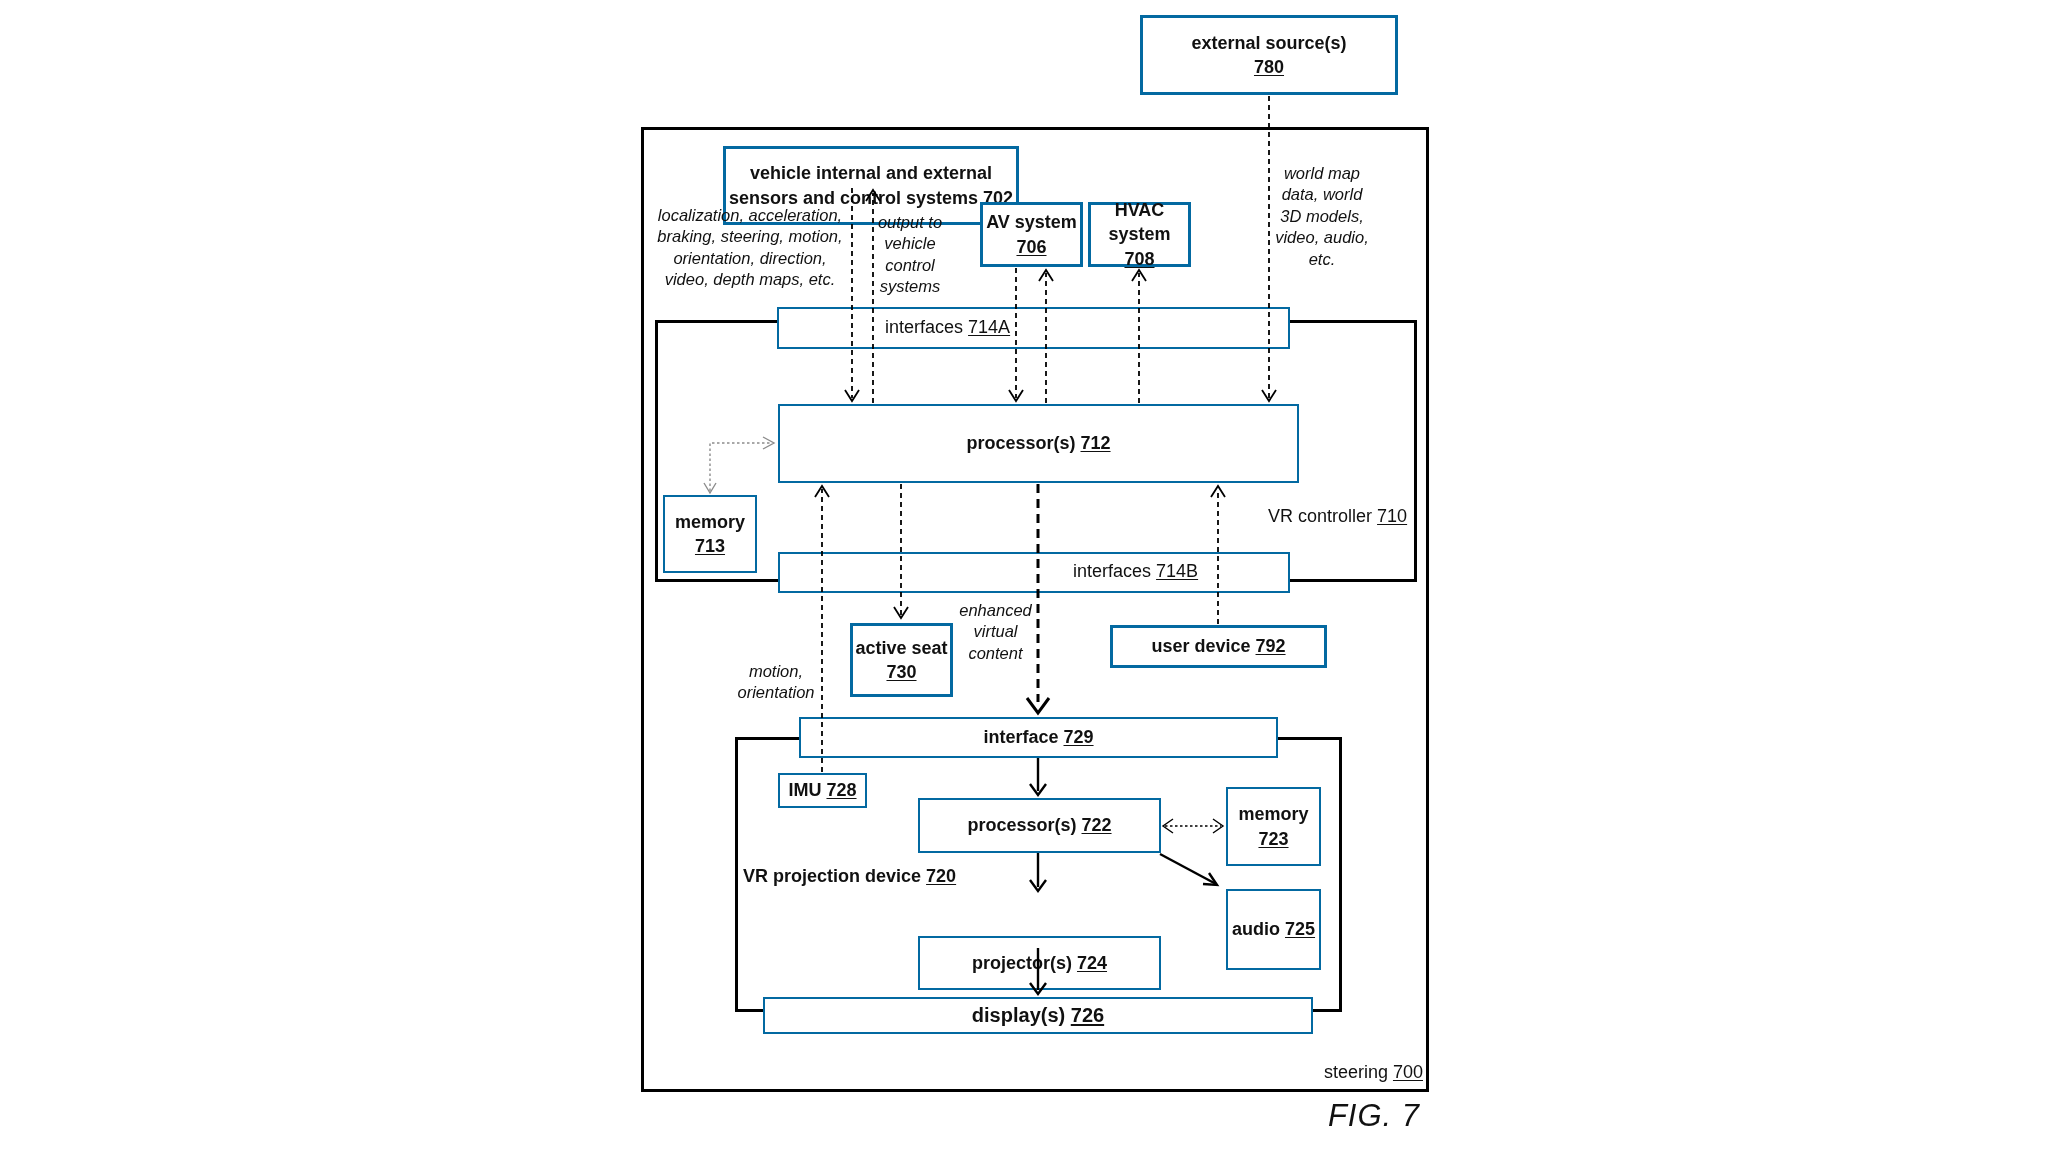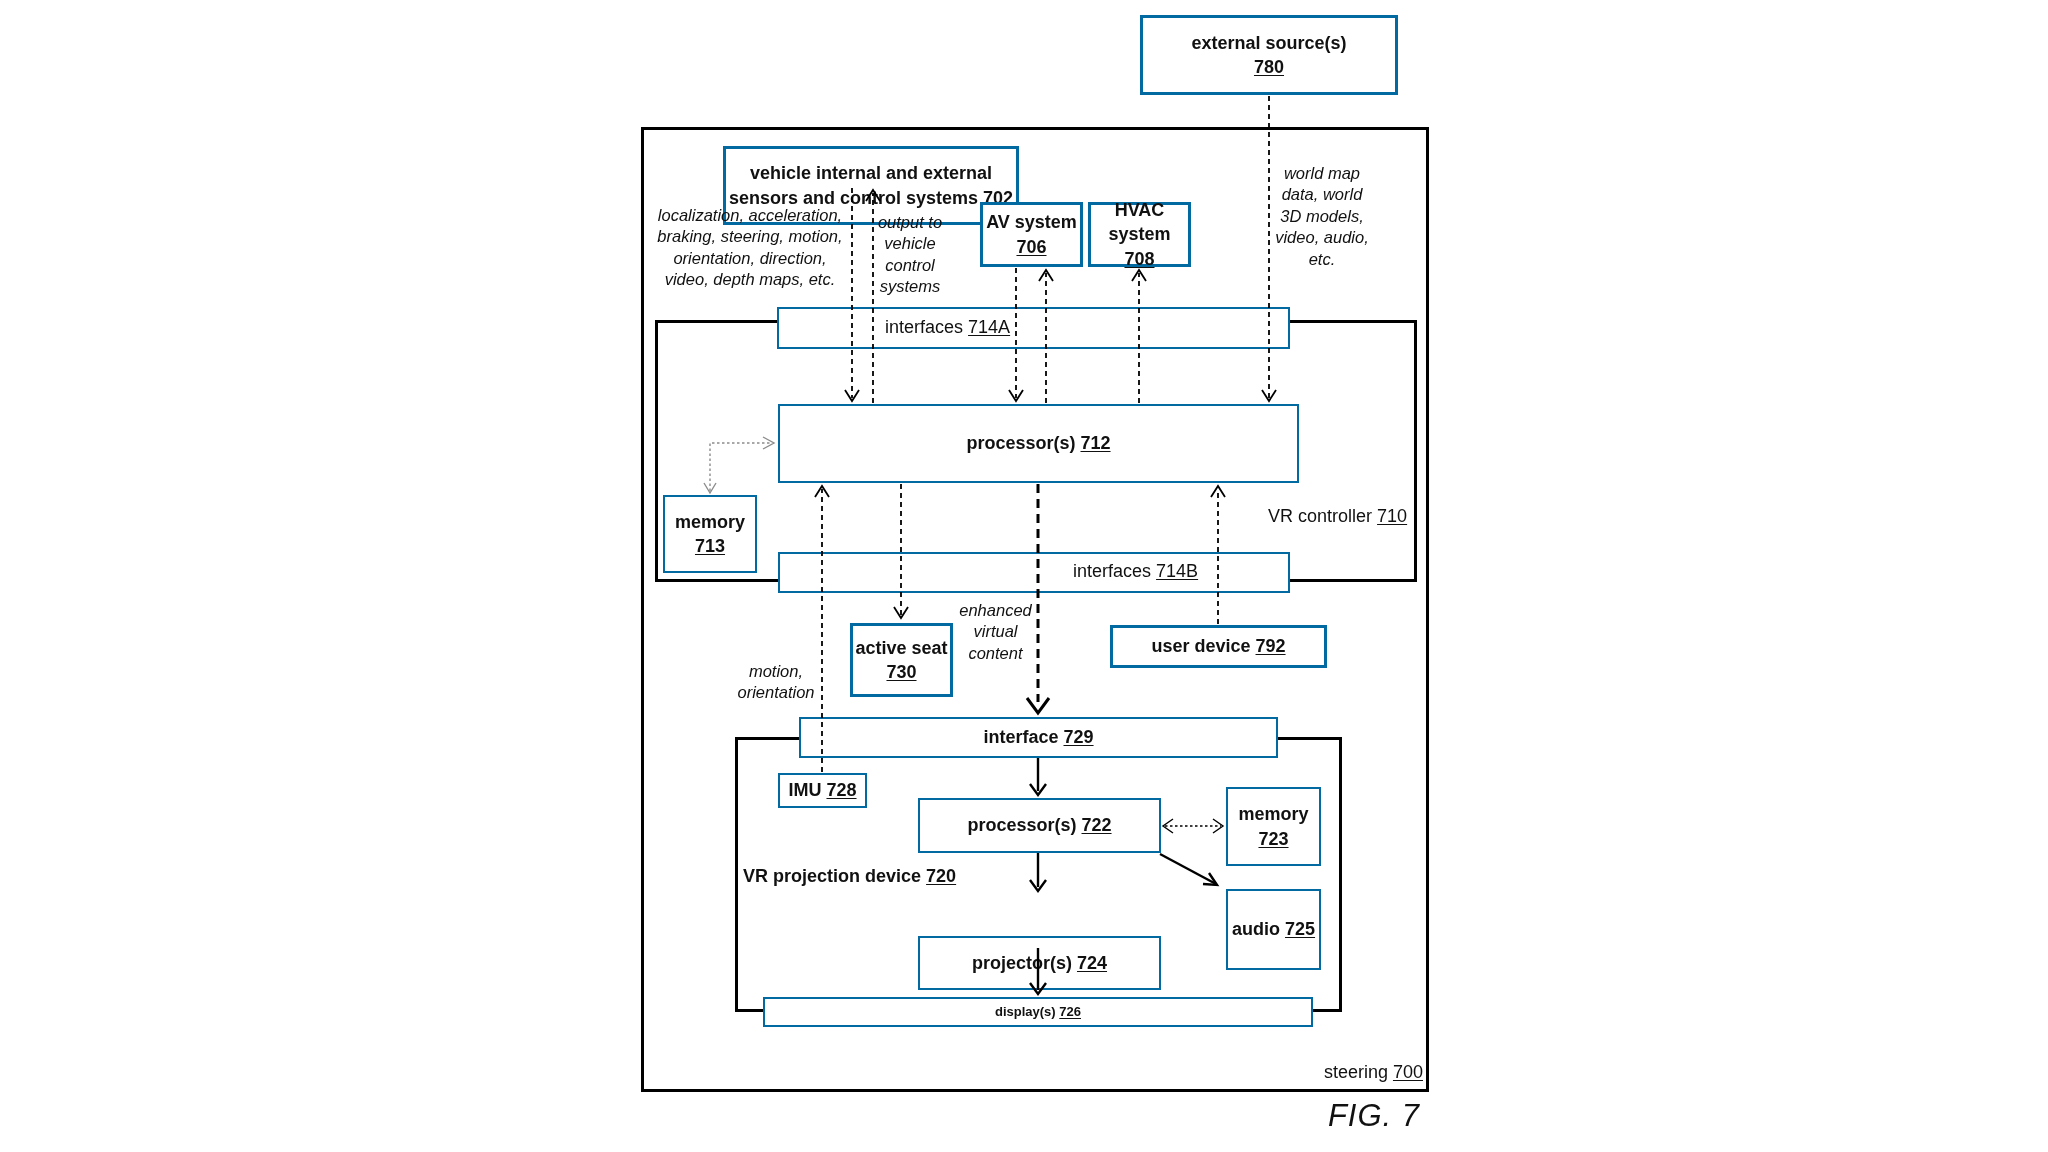--- a/index.html
+++ b/index.html
@@ -139,21 +139,21 @@
   </div>
 
   <div class="box" style="left:918px;top:936px;width:243px;height:54px;">
     <div><span>projector(s)</span> <span class="ref">724</span></div>
   </div>
 
   <div class="box" style="left:1226px;top:889px;width:95px;height:81px;">
     <div><span>audio</span> <span class="ref">725</span></div>
   </div>
 
-  <div class="box" style="left:763px;top:997px;width:550px;height:30px;font-size:13px;">
+  <div class="box" style="left:763px;top:997px;width:550px;height:37px;font-size:20px;">
     <div><span>display(s)</span> <span class="ref">726</span></div>
   </div>
 
   <div class="floatlabel" style="left:1268px;top:506px;"><span>VR controller</span> <span class="ref">710</span></div>
   <div class="floatlabel" style="left:743px;top:866px;font-weight:bold;"><span>VR projection device</span> <span class="ref">720</span></div>
   <div class="floatlabel" style="left:1300px;top:1062px;width:123px;text-align:right;"><span>steering</span> <span class="ref">700</span></div>
 
   <div class="note" style="left:650px;top:205px;width:200px;">localization, acceleration, braking, steering, motion, orientation, direction, video, depth maps, etc.</div>
   <div class="note" style="left:866px;top:212px;width:88px;">output to vehicle control systems</div>
   <div class="note" style="left:1274px;top:163px;width:96px;">world map data, world 3D models, video, audio, etc.</div>

